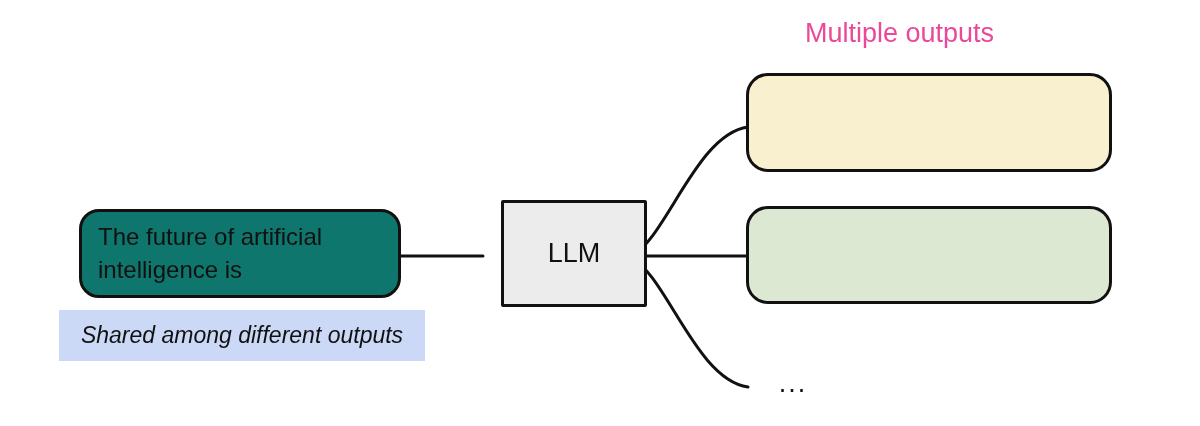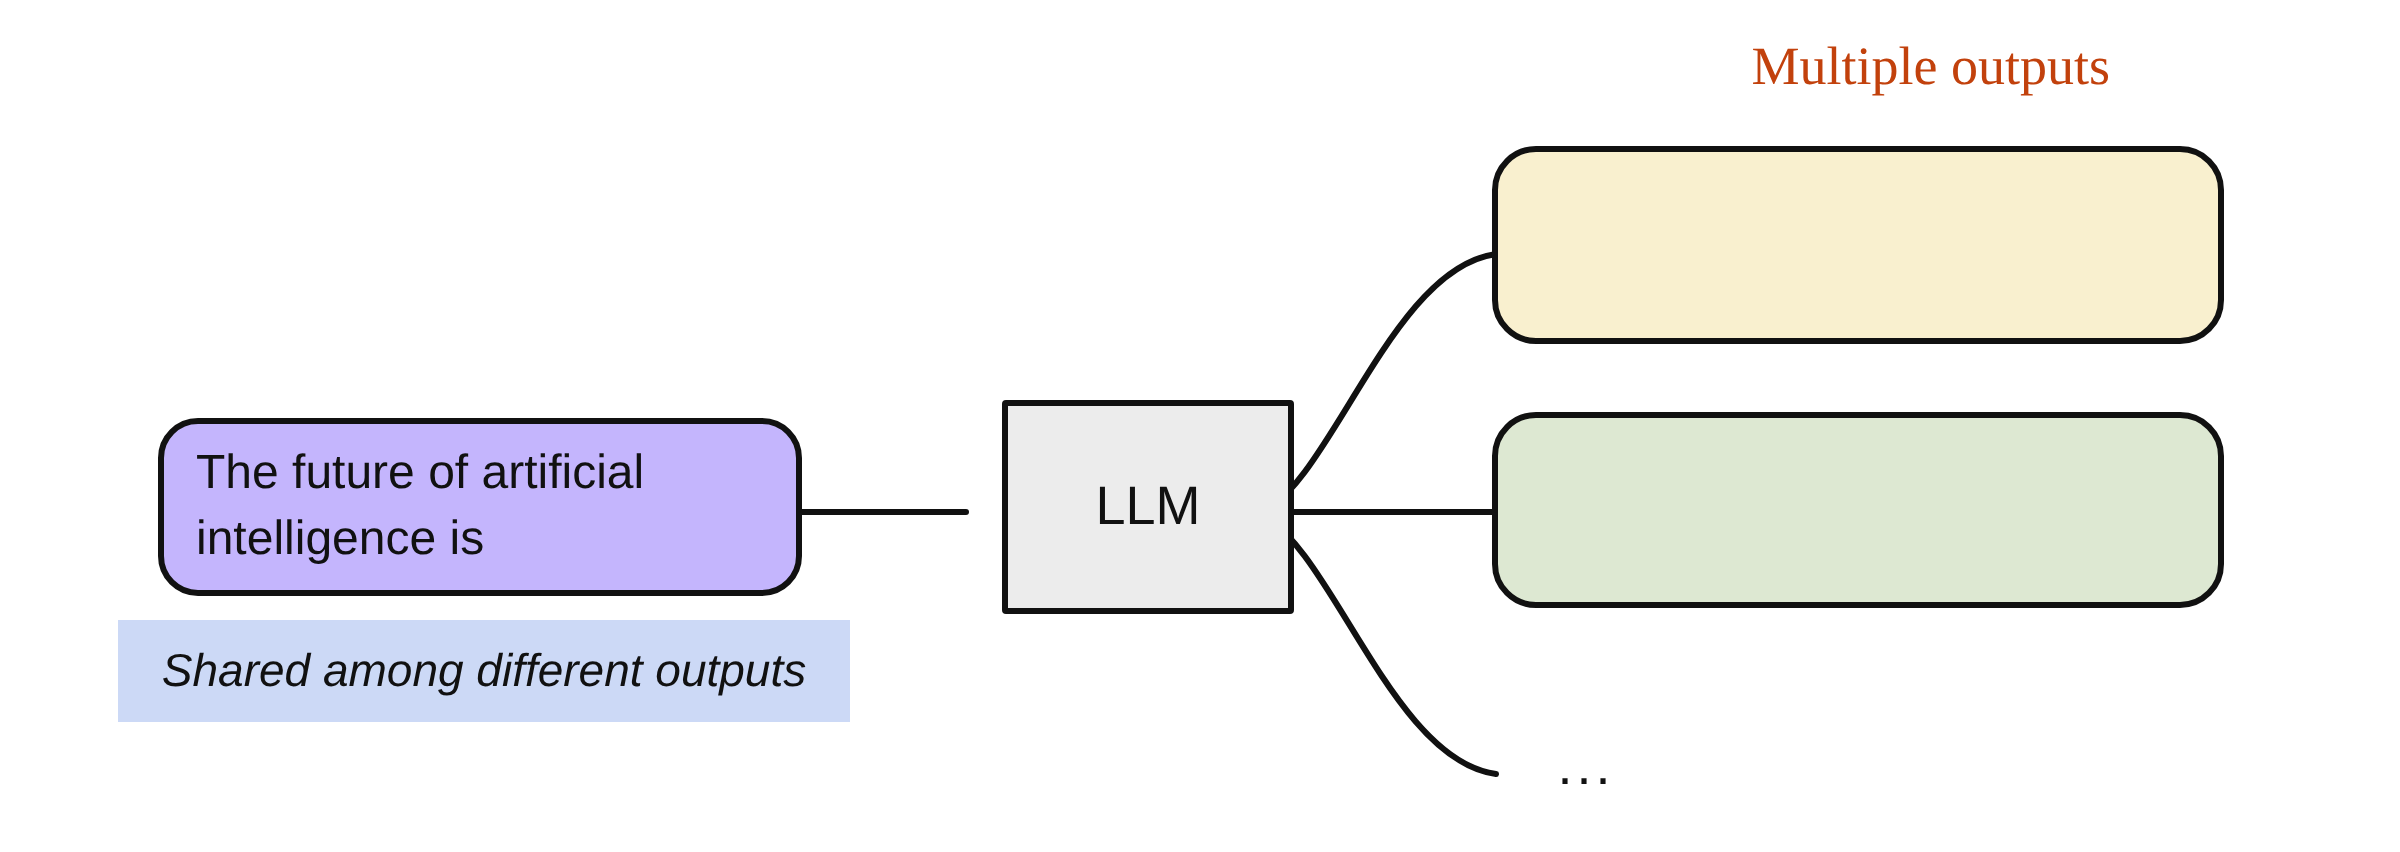--- a/index.html
+++ b/index.html
@@ -20,26 +20,25 @@
     width: 1200px; height: 426px;
   }
   .connectors path {
     fill: none;
     stroke-width: 3;
     stroke-linecap: round;
   }
 
   .label {
     position: absolute;
-    text-align: right;
+    text-align: left;
     font-size: 27px;
     line-height: 32px;
-    color: #c2410c;
+    color: #ec4899;
     white-space: nowrap;
-    font-family: Liberation Serif, serif;
   }
   .prompt-label  { left: 140px; top: 159px; width: 200px; }
   .outputs-label { left: 805px; top: 17px;  width: 250px; }
 
   .box {
     position: absolute;
     border: 3px solid #111111;
   }
 
   .prompt-box {
@@ -109,21 +108,21 @@
 <div class="canvas">
 
   <svg class="connectors" viewBox="0 0 1200 426" xmlns="http://www.w3.org/2000/svg">
     <path d="M 399 256 L 483 256" stroke="#111111"></path>
     <path d="M 630 257 C 666 240, 696 134, 748 127" stroke="#111111"></path>
     <path d="M 630 256 L 748 256" stroke="#111111"></path>
     <path d="M 630 257 C 666 274, 696 380, 748 387" stroke="#111111"></path>
   </svg>
 
 
-  <div class="box prompt-box" style="background-color: #c4b5fd;">
+  <div class="box prompt-box" style="background-color: #0f766e;">
     <span class="box-text">The future of artificial intelligence is</span>
   </div>
 
   <div class="note" style="background-color: rgb(204, 217, 246);">Shared among different outputs</div>
 
   <div class="box llm-box" style="background-color: rgb(236, 236, 236); margin-left: 19px;">
     <span class="box-text">LLM</span>
   </div>
 
   <div class="label outputs-label">Multiple outputs</div>

